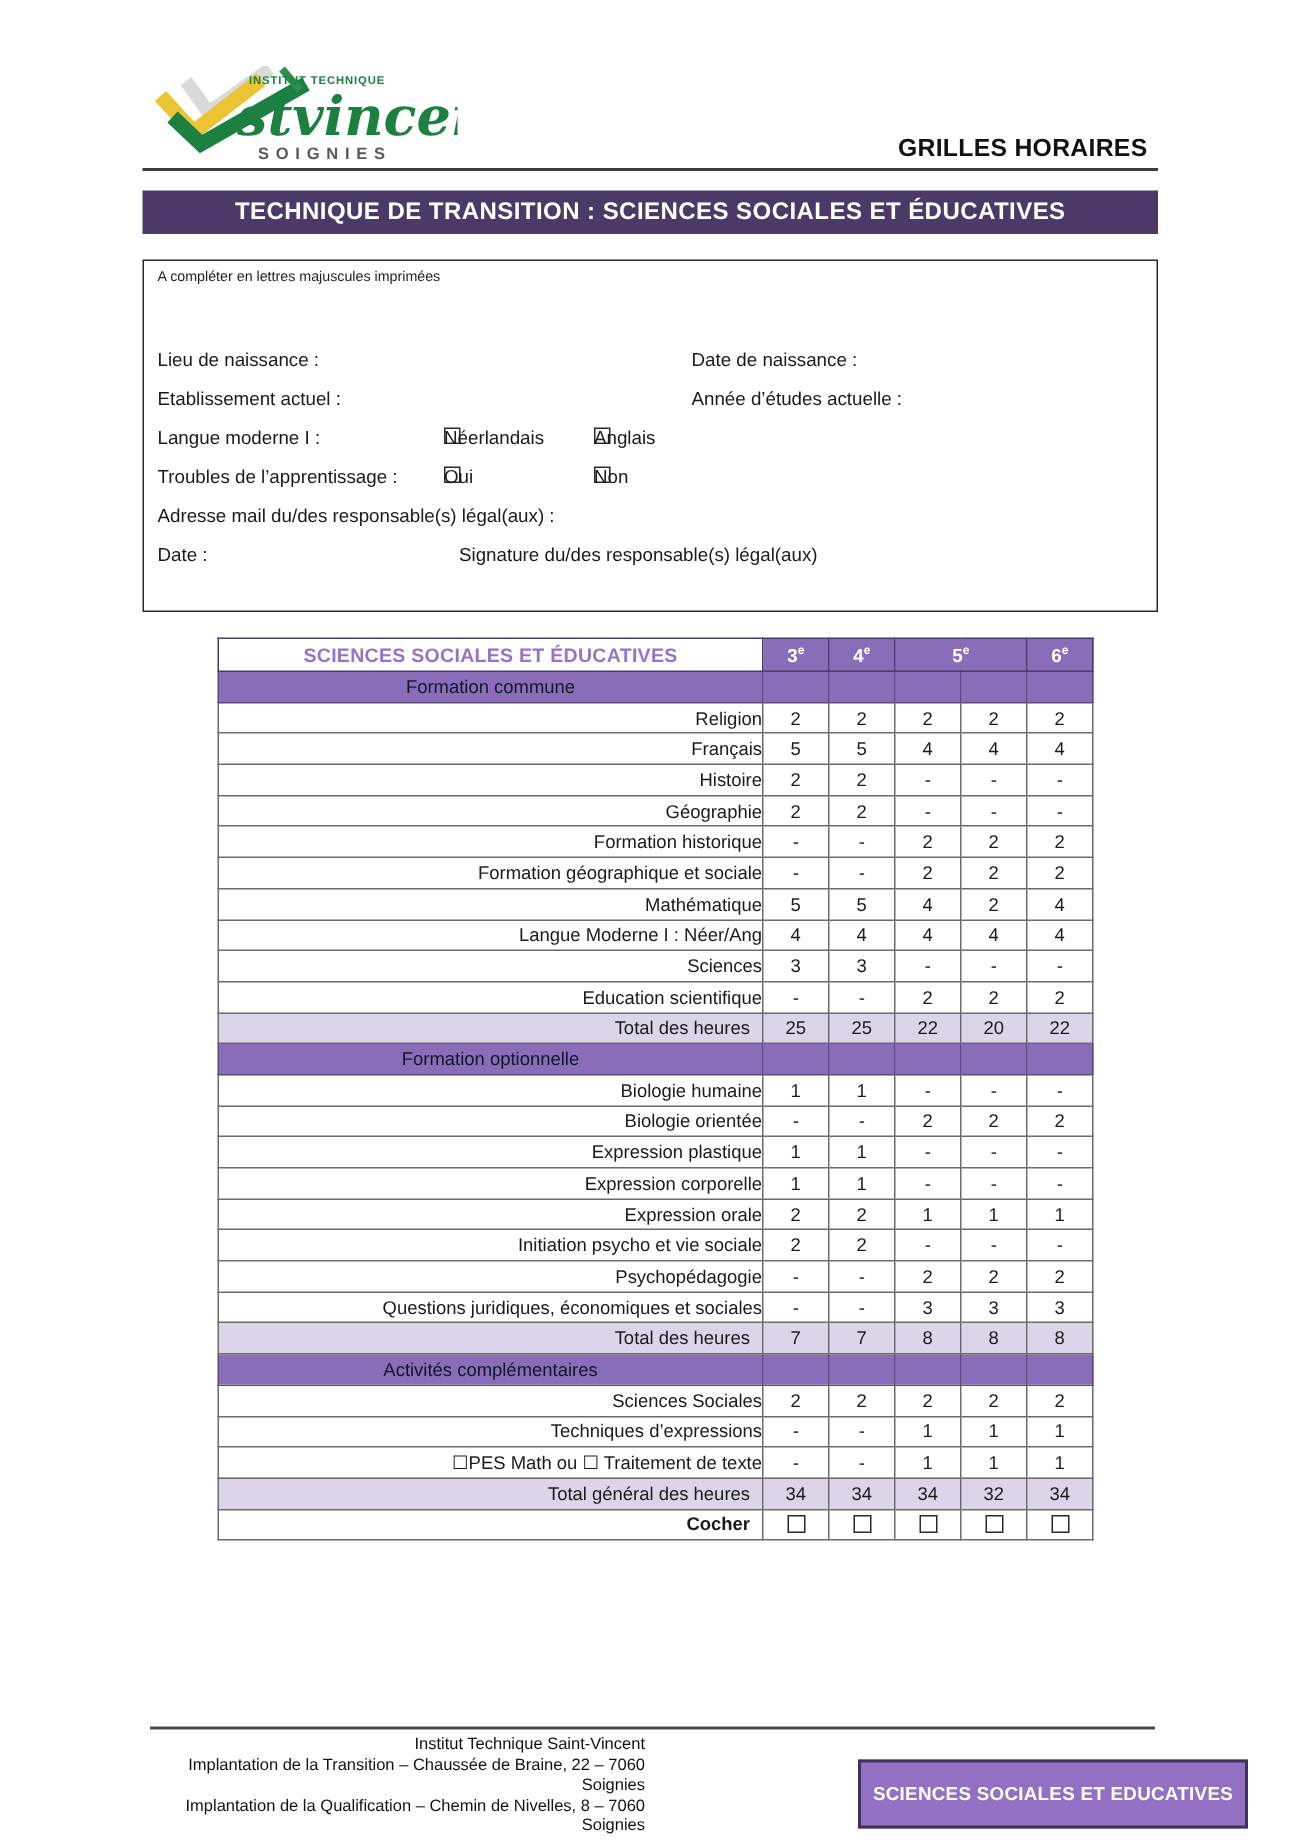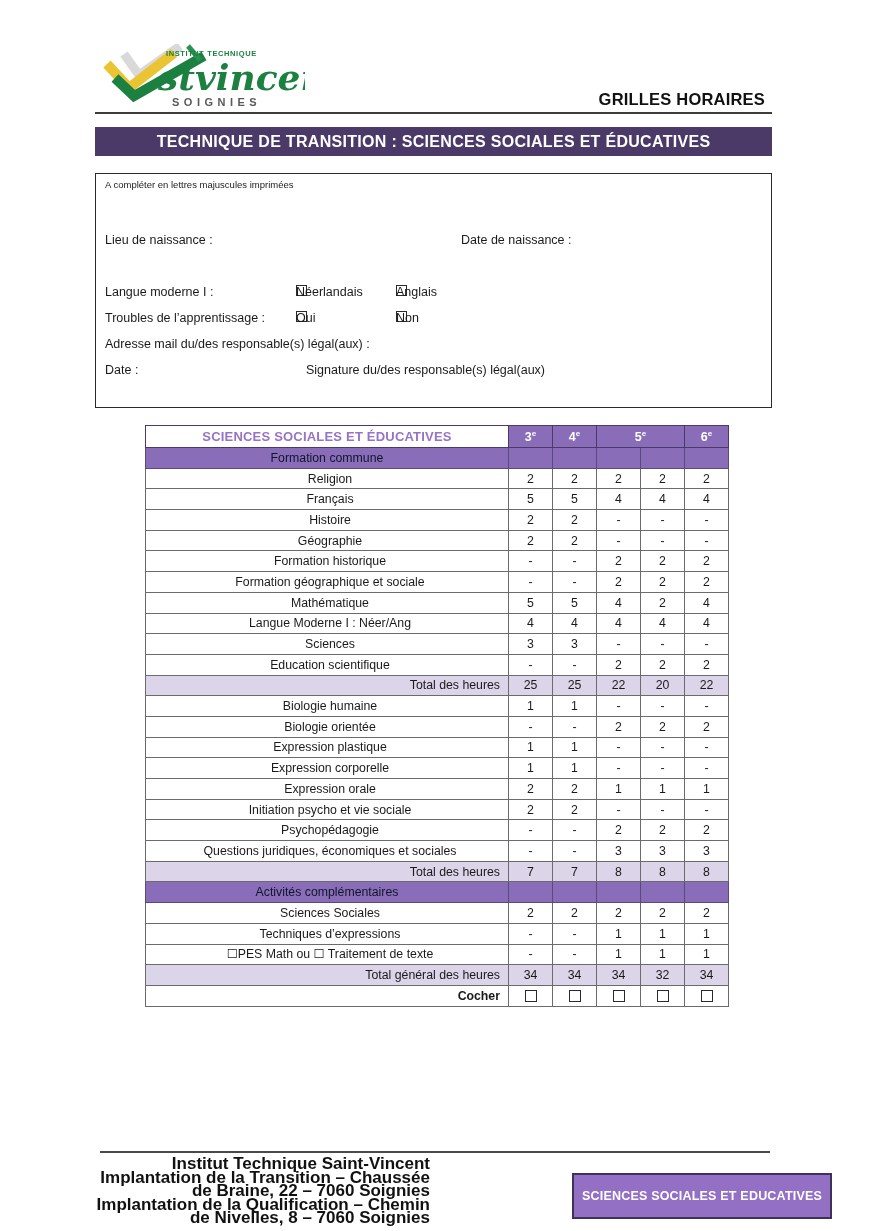--- a/index.html
+++ b/index.html
@@ -44,33 +44,33 @@
     table-layout:fixed;font-size:12.3px;}
   #schedule-table col.c-label{width:363px;}
   #schedule-table col.c-val{width:44px;}
   #schedule-table th{height:22px;border:1px solid #4a3a67;}
   #schedule-table th.title{background:#fff;color:var(--title-text-purple);
     font-size:13px;font-weight:bold;text-align:center;letter-spacing:.2px;}
   #schedule-table th.grade{background:var(--table-purple);color:#fff;font-weight:bold;
     font-size:12.5px;text-align:center;}
   #schedule-table th.grade sup{font-size:8px;}
   #schedule-table td{height:20.7px;border:1px solid #6b6b6b;background:#fff;}
-  #schedule-table td.lab{text-align:center;padding-left:6px;}
+  #schedule-table td.lab{text-align:right;padding-left:6px;}
   #schedule-table td.val{text-align:center;}
   #schedule-table tr.r-section td{background:var(--table-purple);border-color:#5a4a7a;}
   #schedule-table tr.r-section td.lab{text-align:center;color:#0f172a;padding-left:0;}
   #schedule-table tr.r-total td{background:var(--lavender);}
   #schedule-table tr.r-total td.lab{text-align:right;padding-right:8px;padding-left:0;}
   #schedule-table tr.r-cocher td.lab{text-align:right;padding-right:8px;padding-left:0;font-weight:bold;}
   .cbox.big{width:12px;height:12px;border-width:1.4px;vertical-align:-2px;}
 
   
   #footer-rule{position:absolute;left:100px;top:1151px;width:670px;height:2px;background:#4a4a4a;}
   #footer-text{position:absolute;left:95px;top:1157px;width:335px;text-align:right;
-    font-size:17px;font-weight:bold;line-height:13.5px;color:#111;}
+    font-size:11px;font-weight:normal;line-height:13.5px;color:#111;}
   #footer-badge{position:absolute;left:572px;top:1173px;width:260px;height:46px;
     background:var(--footer-purple);border:2px solid var(--footer-border);
     color:#fff;font-weight:bold;font-size:12.5px;text-align:center;
     line-height:42px;letter-spacing:.2px;}
 </style>
 </head>
 <body>
 
 <div id="page">
 
@@ -87,20 +87,24 @@
   <div id="doc-title">GRILLES HORAIRES</div>
   <div id="header-rule"></div>
   <div id="banner">TECHNIQUE DE TRANSITION : SCIENCES SOCIALES ET ÉDUCATIVES</div>
 
   <div id="form-box">
     <div class="note">A compléter en lettres majuscules imprimées</div>
 
     <div class="frow" style="top:59px">
       <span class="l9">Lieu de naissance :</span>
       <span class="l365">Date de naissance :</span>
+    </div>
+    <div class="frow" style="top:85px">
+      <span class="l9">Etablissement actuel :</span>
+      <span class="l365">Année d’études actuelle :</span>
     </div>
     <div class="frow" style="top:111px">
       <span class="l9">Langue moderne I :</span>
       <span class="l200">
           <span class="cbox gap"></span>
           <span>Néerlandais</span>
         </span>
       <span class="l300">
           <span class="cbox tight"></span>
           <span>Anglais</span>
@@ -234,20 +238,28 @@
           <td class="val">2</td>
         </tr>
         <tr class="r-total">
           <td class="lab">Total des heures</td>
           <td class="val">25</td>
           <td class="val">25</td>
           <td class="val">22</td>
           <td class="val">20</td>
           <td class="val">22</td>
         </tr>
+        <tr class="r-section">
+          <td class="lab">Formation optionnelle</td>
+          <td class="val"></td>
+          <td class="val"></td>
+          <td class="val"></td>
+          <td class="val"></td>
+          <td class="val"></td>
+        </tr>
         <tr class="r-data">
           <td class="lab">Biologie humaine</td>
           <td class="val">1</td>
           <td class="val">1</td>
           <td class="val">-</td>
           <td class="val">-</td>
           <td class="val">-</td>
         </tr>
         <tr class="r-data">
           <td class="lab">Biologie orientée</td>

